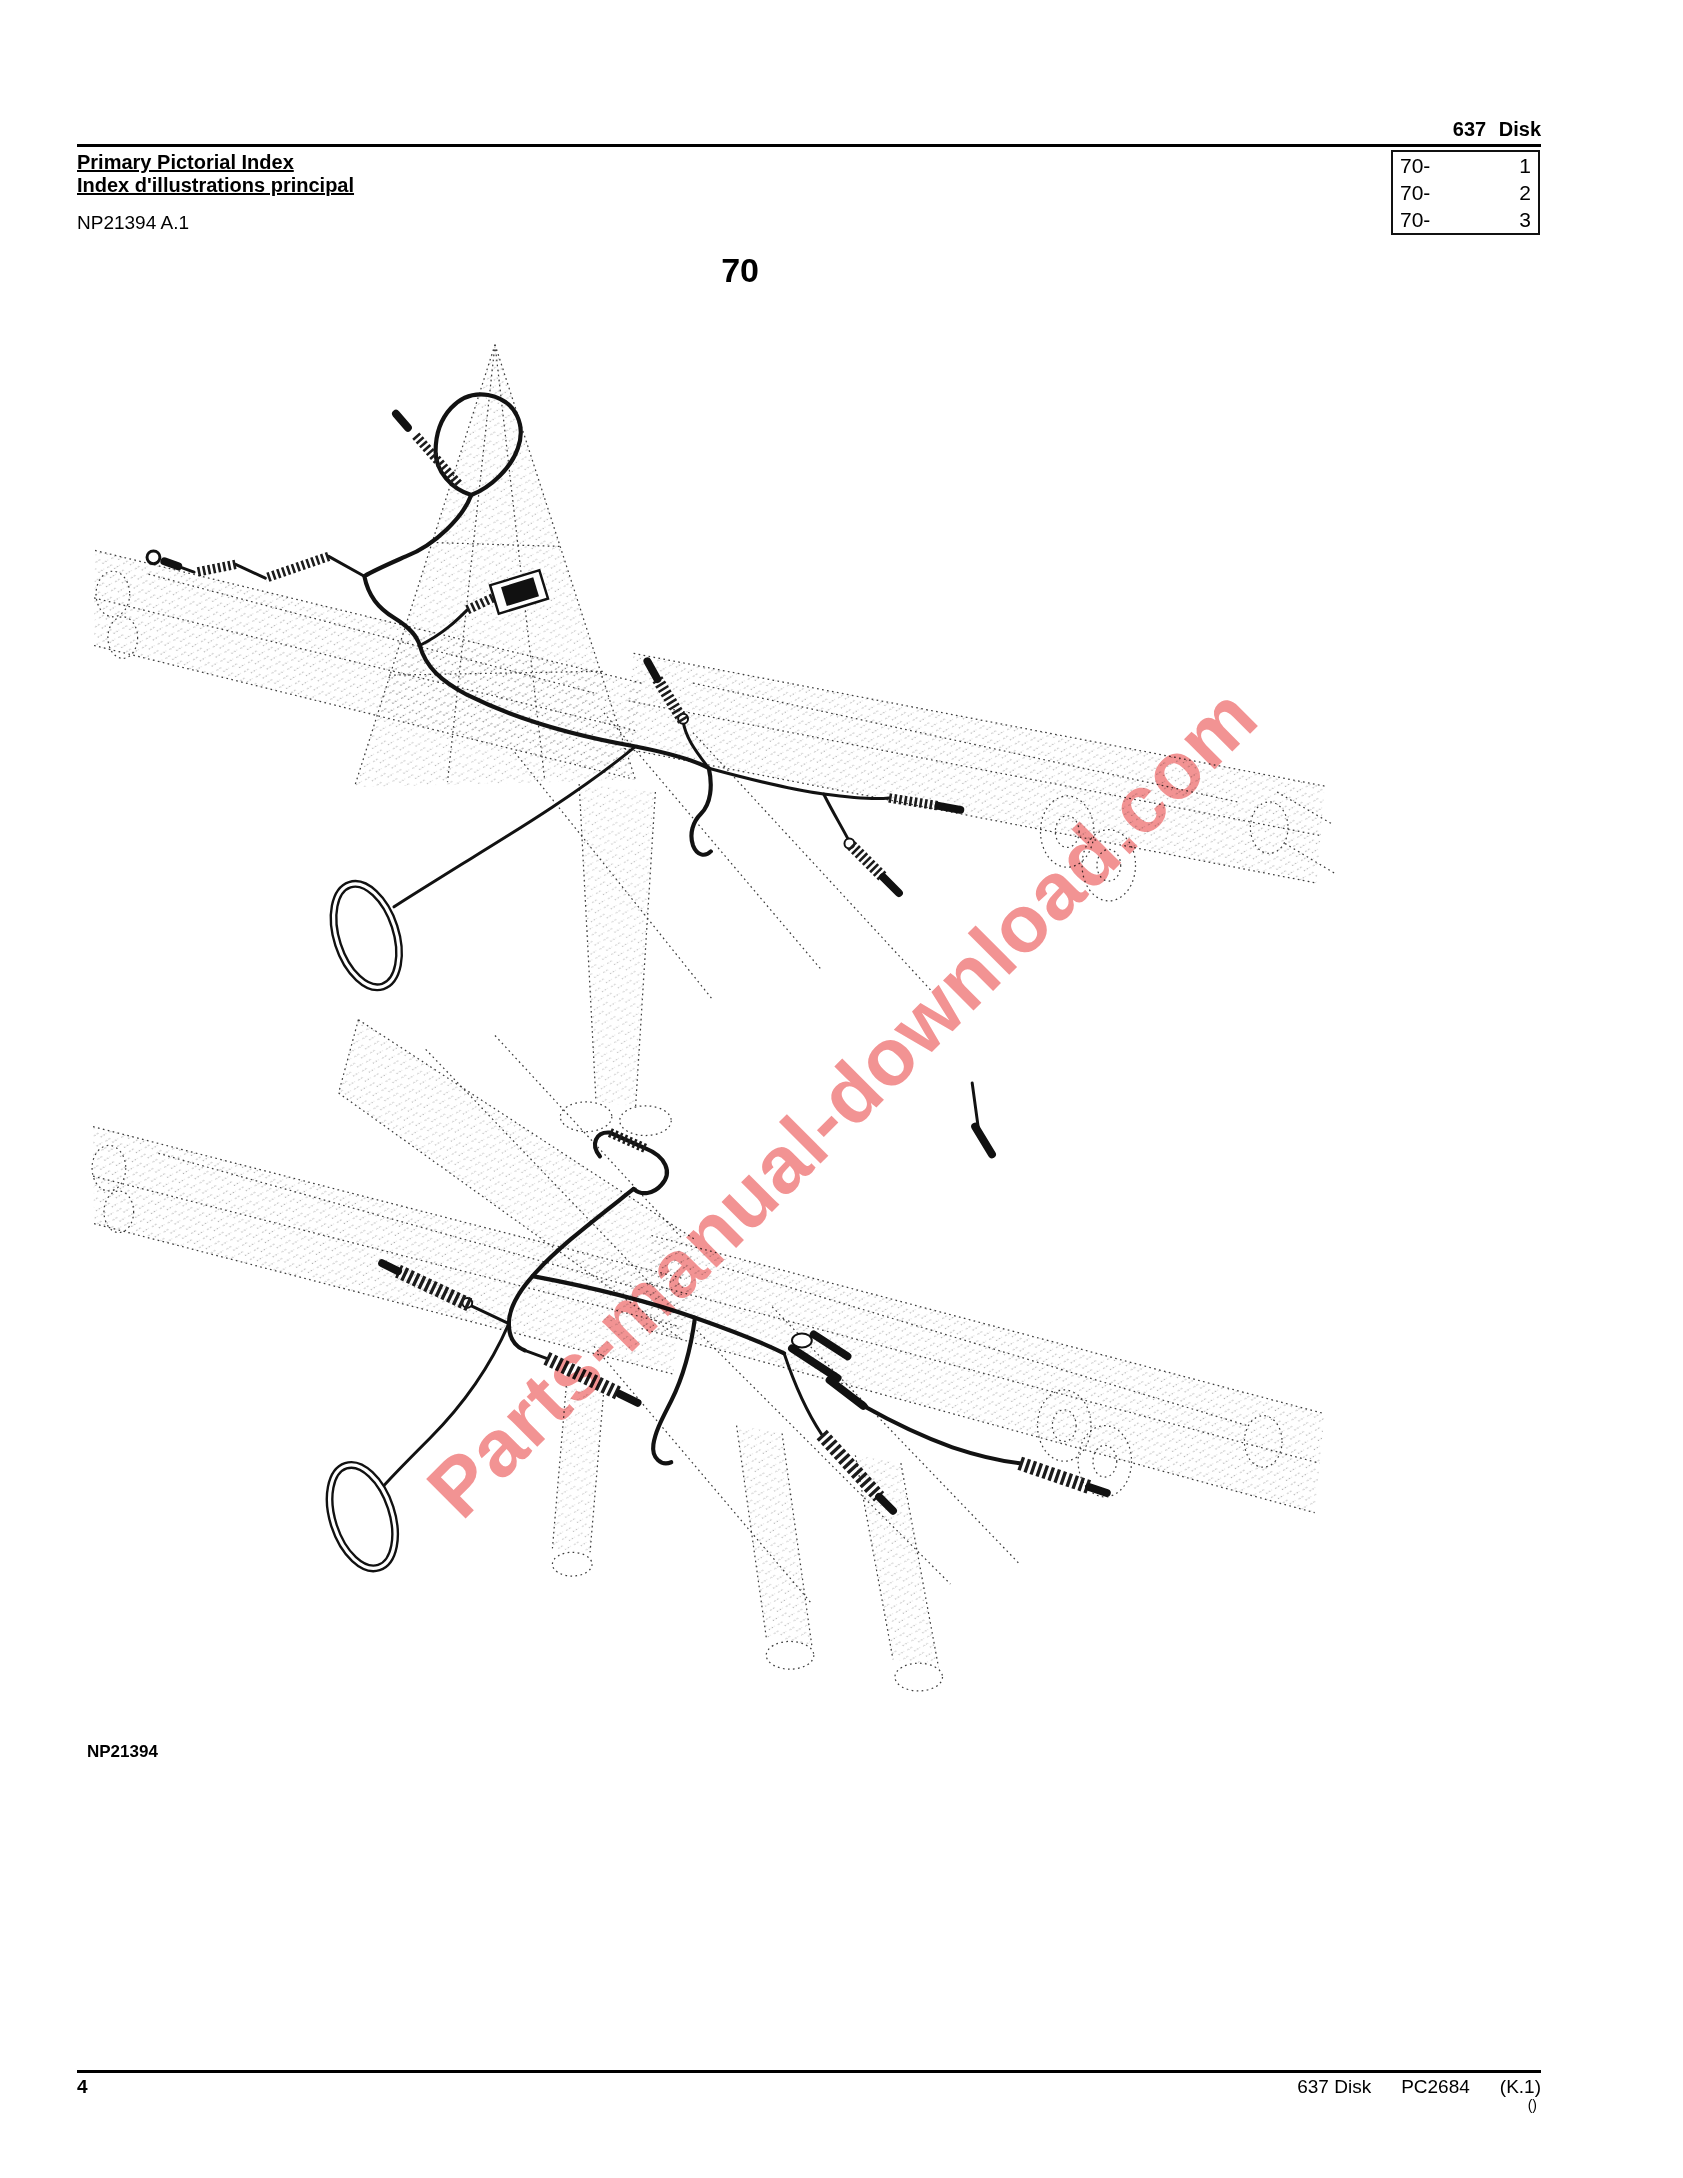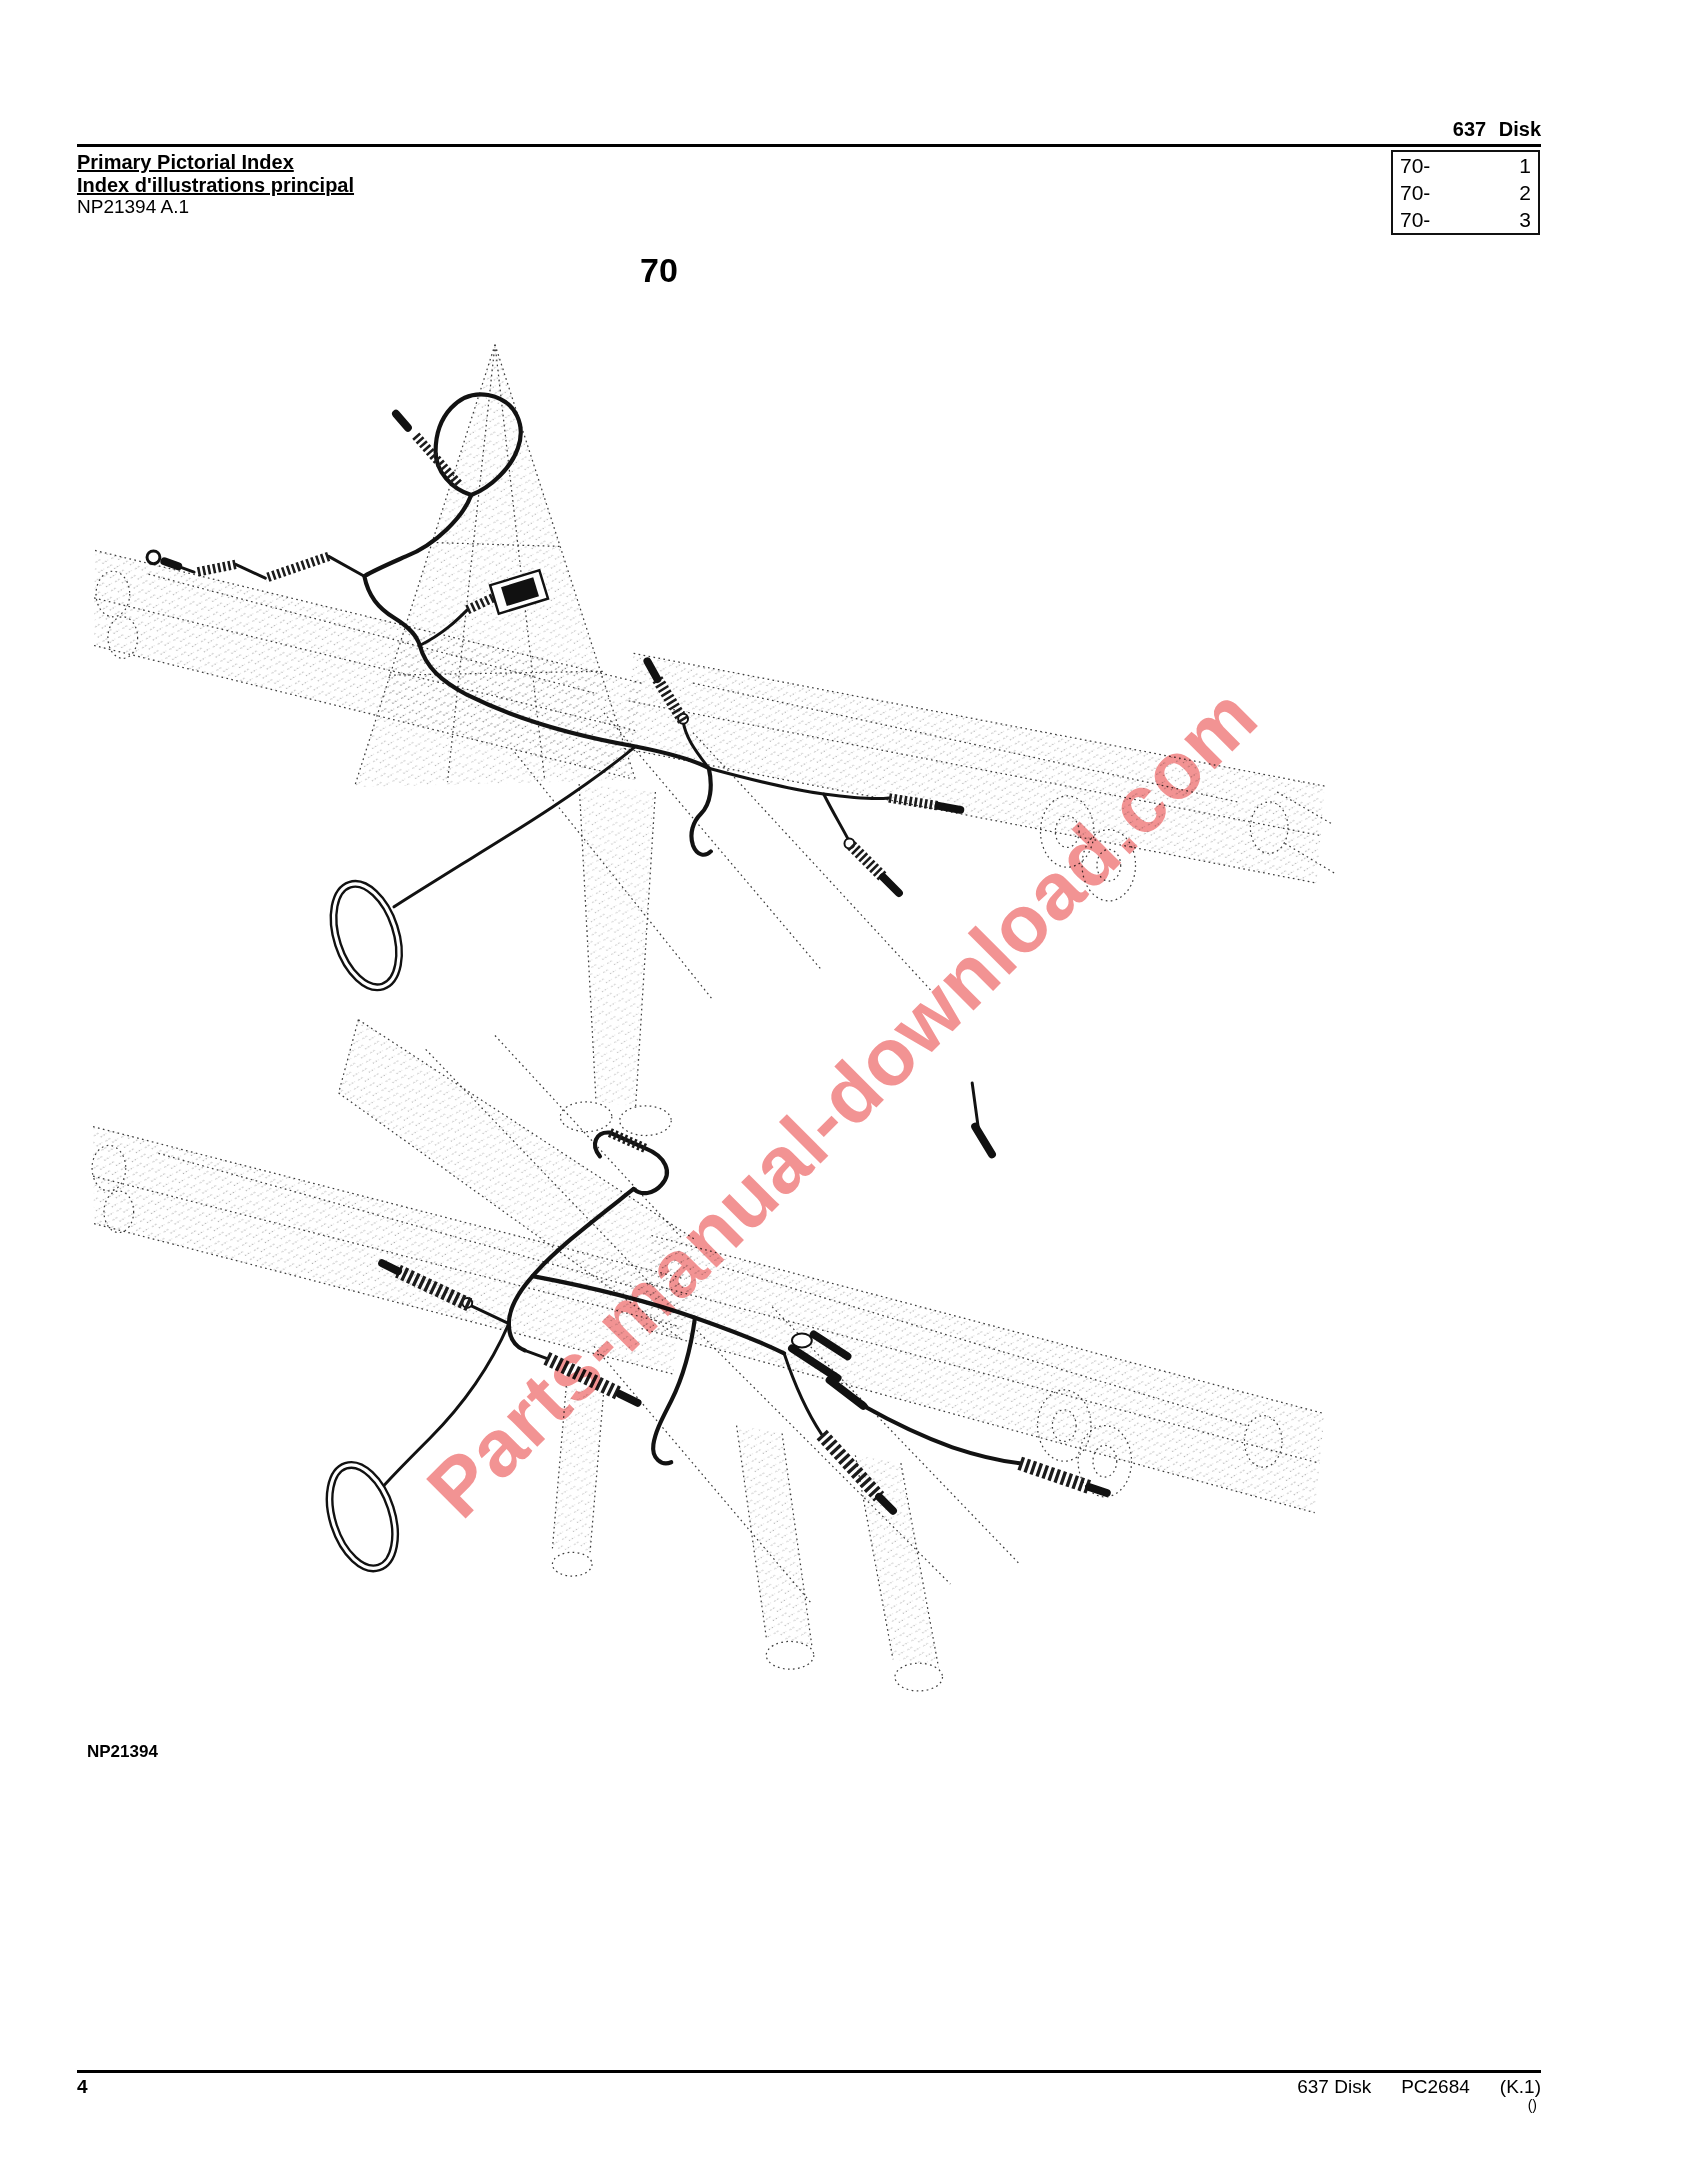--- a/index.html
+++ b/index.html
@@ -43,40 +43,40 @@
 </style>
 </head>
 <body>
 
 <div class="rule" style="top:144px;"></div>
 
 <div class="abs title" style="left:77px;top:151px;">
   <div>Primary Pictorial Index</div>
   <div>Index d'illustrations principal</div>
 </div>
-<div class="abs docref" style="left:77px;top:196px;">NP21394 A.1</div>
+<div class="abs docref" style="left:77px;top:212px;">NP21394 A.1</div>
 
 <div class="abs model-hdr" style="left:1287px;top:118px;width:254px;">637 Disk</div>
 
 <div class="idx-box">
   <div class="idx-row">
     <span>70-</span>
     <span>1</span>
   </div>
   <div class="idx-row">
     <span>70-</span>
     <span>2</span>
   </div>
   <div class="idx-row">
     <span>70-</span>
     <span>3</span>
   </div>
 </div>
 
-<div class="abs fig-no" style="left:640px;top:251px;width:119px;text-align:left;">70</div>
+<div class="abs fig-no" style="left:640px;top:251px;width:119px;text-align:right;">70</div>
 
 <svg class="abs" style="left:0;top:0;" width="1683" height="2178" viewBox="0 0 1700 2200" aria-hidden="true">
   <defs>
     <pattern id="ht" width="13" height="10" patternUnits="userSpaceOnUse" patternTransform="rotate(24)">
       <path d="M1 8 L5 2 M7.5 9.5 L11 4" stroke="#4a4a4a" stroke-width="1" stroke-dasharray="1.5 1.9" fill="none"></path>
     </pattern>
   </defs>
 
   <g>
     <polygon points="500,348 358,795 642,788" fill="url(#ht)" opacity=".5"></polygon>

